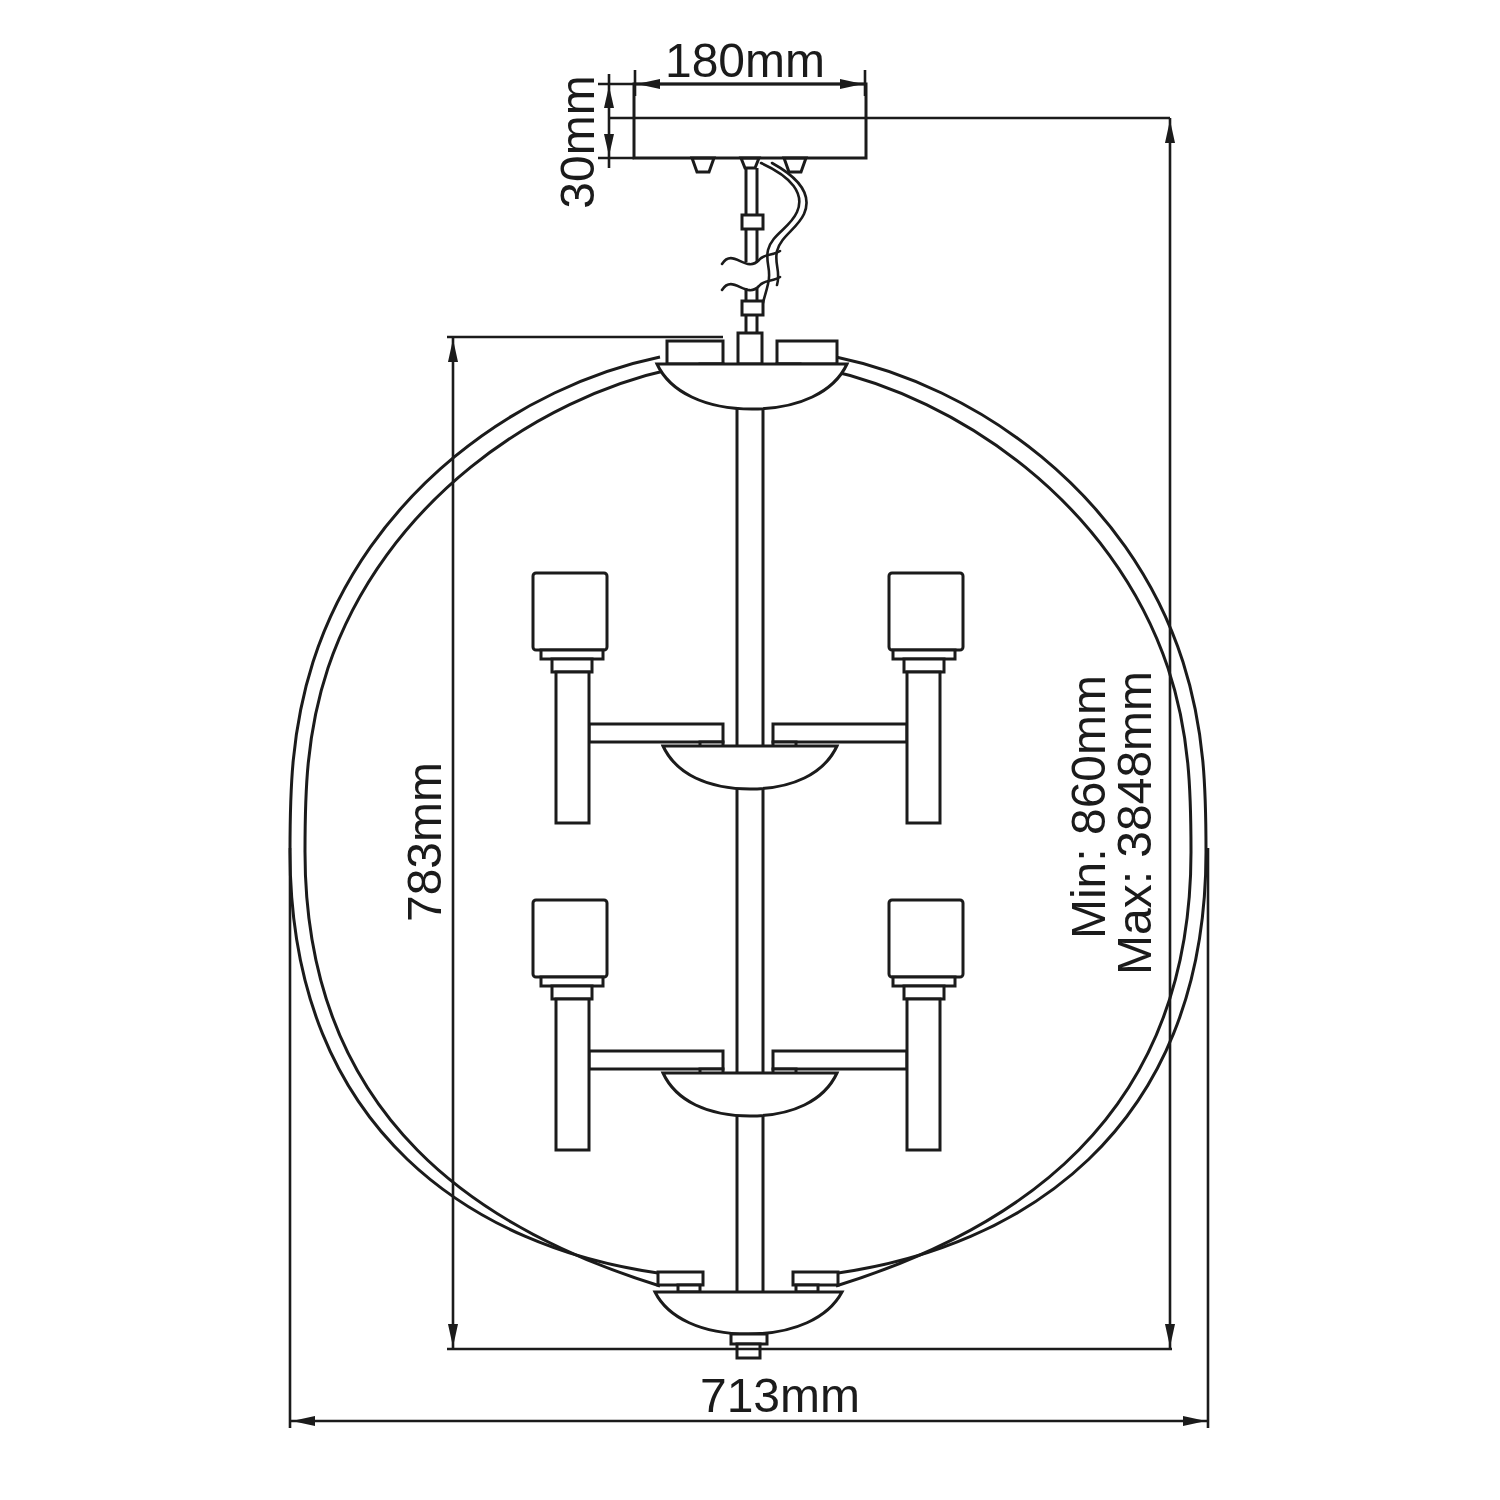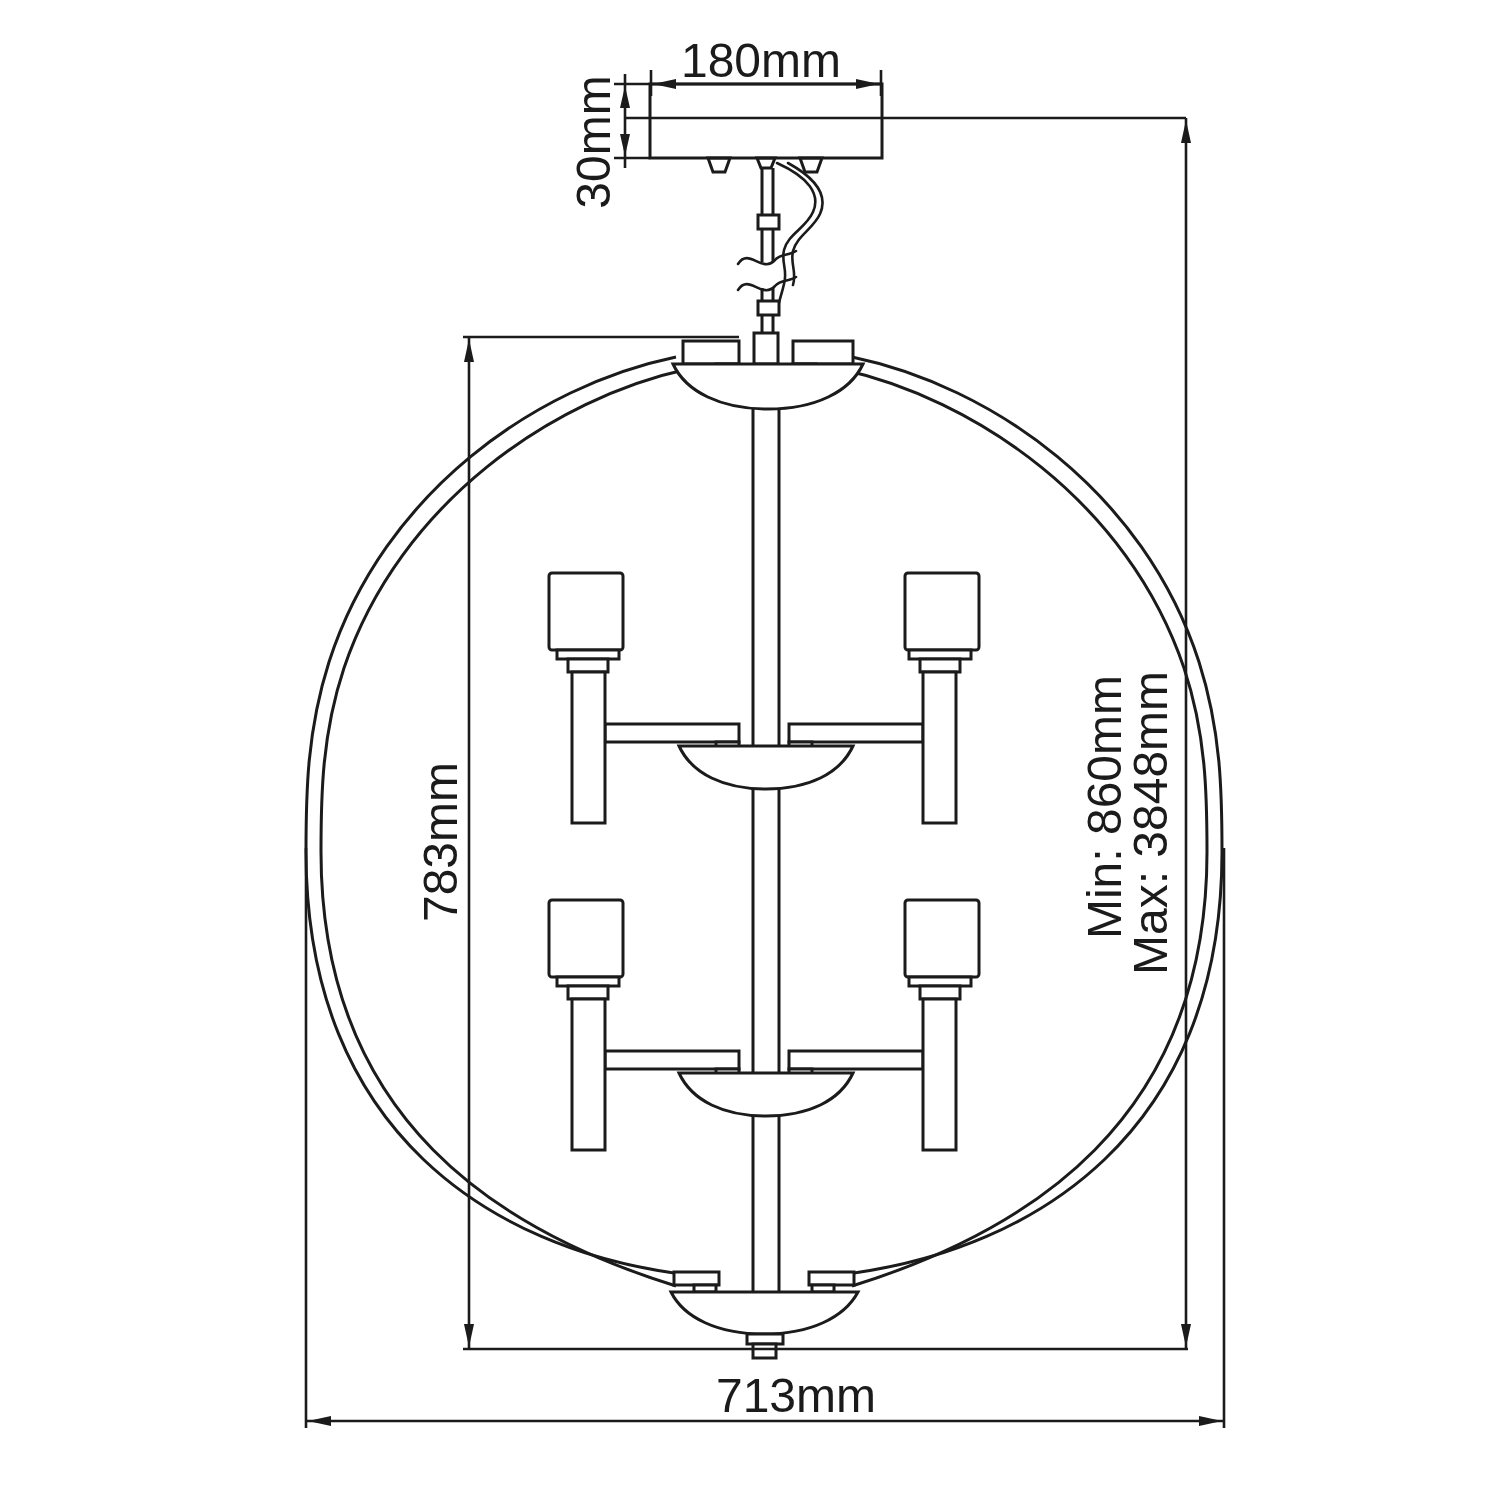--- a/index.html
+++ b/index.html
@@ -7,21 +7,20 @@
     padding: 0;
     background: #ffffff;
   }
   .stage {
     position: relative;
     width: 1300px;
     height: 1500px;
     background: #ffffff;
     overflow: hidden;
     font-family: "Liberation Sans", "DejaVu Sans", sans-serif;
-    padding-left: 16px;
   }
   svg { display: block; }
   .outline {
     fill: none;
     stroke: #1b1b1b;
     stroke-width: 3;
   }
   .outline-white {
     fill: #ffffff;
     stroke: #1b1b1b;

